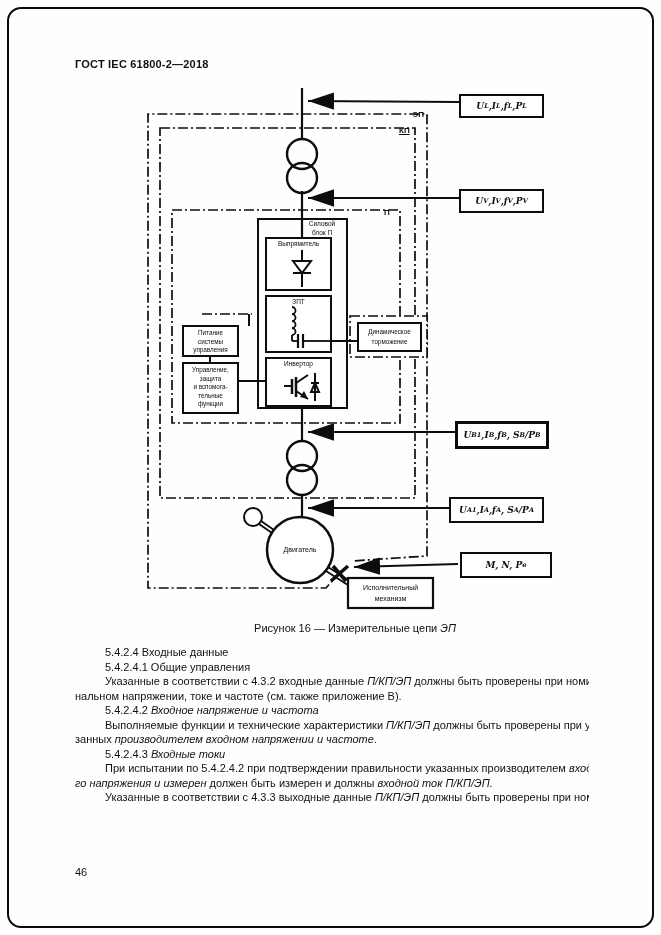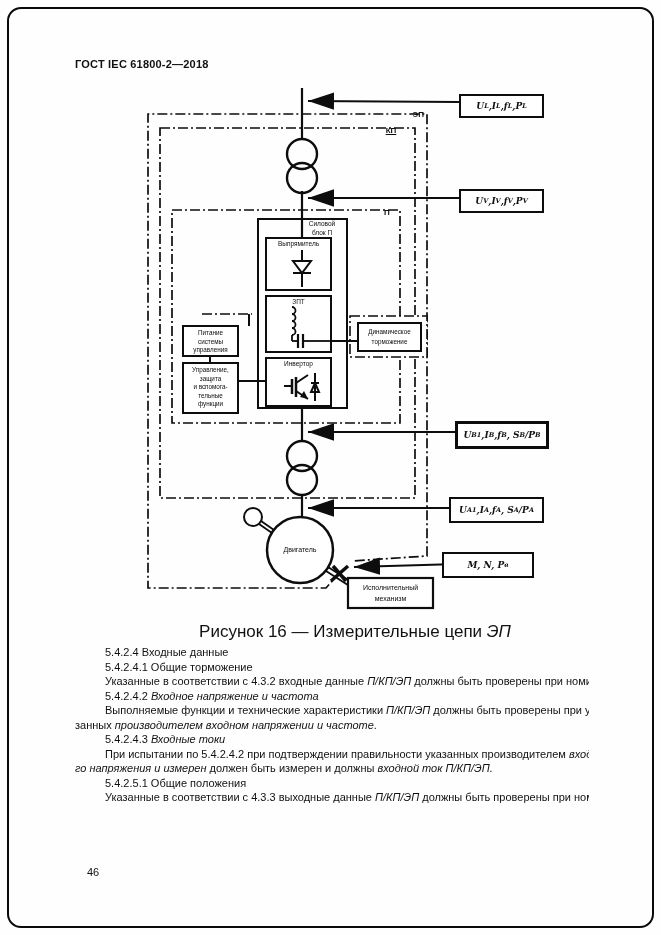--- a/index.html
+++ b/index.html
@@ -10,27 +10,27 @@
   svg{position:absolute;left:0;top:0;}
   
   .dlab{font-size:6.5px;line-height:8.5px;text-align:center;white-space:pre-line;color:#0d0d0d;}
   .zlab{font-size:8px;font-weight:bold;color:#0d0d0d;}
   
   .mbox{position:absolute;background:#fff;border:2.5px solid #0d0d0d;display:flex;align-items:center;justify-content:center;
         font-family:"DejaVu Serif",serif;font-style:italic;font-weight:bold;font-size:9px;white-space:nowrap;}
   .mbox sub{font-size:6.5px;vertical-align:-2px;font-style:italic;}
   .mthick{border-width:3px;}
   
-  #caption{left:120px;top:622px;width:470px;text-align:center;font-size:17px;}
+  #caption{left:120px;top:622px;width:470px;text-align:center;font-size:11px;}
   #bodytext{left:75px;top:645px;width:514px;font-size:11px;}
   .line{line-height:14.55px;height:14.55px;white-space:nowrap;overflow:hidden;}
   .line.ind{text-indent:30px;}
   .line.j{text-align:justify;text-align-last:justify;}
   .it{font-style:italic;}
-  #pageno{left:87px;top:866px;font-size:11px;}
+  #pageno{left:75px;top:866px;font-size:11px;}
 </style>
 </head>
 <body>
 
 <div id="page">
   <div id="frame"></div>
 
   <div class="abs" id="hdr">ГОСТ IEC 61800-2—2018</div>
 
   <svg width="661" height="935" viewBox="0 0 661 935">
@@ -128,21 +128,21 @@
     <g stroke="#0d0d0d" stroke-width="2">
       <line x1="459" y1="102" x2="308" y2="101" marker-end="url(#ah)"></line>
       <line x1="459" y1="198" x2="308" y2="198" marker-end="url(#ah)"></line>
       <line x1="455" y1="432" x2="308" y2="432" marker-end="url(#ah)"></line>
       <line x1="449" y1="508" x2="308" y2="508" marker-end="url(#ah)"></line>
       <line x1="458" y1="564" x2="354" y2="567" marker-end="url(#ah)"></line>
     </g>
   </svg>
 
   <div class="abs zlab" style="left:398px;top:110px;width:26px;text-align:right;">ЭП</div>
-  <div class="abs zlab" style="left:378px;top:126px;width:26px;text-align:center;text-decoration:underline;">КП</div>
+  <div class="abs zlab" style="left:399px;top:126px;width:26px;text-align:left;text-decoration:underline;">КП</div>
   <div class="abs zlab" style="left:384px;top:208px;width:14px;">П</div>
 
   <div class="abs dlab" style="left:299px;top:220px;width:46px;">Силовой
 блок П</div>
   <div class="abs dlab" style="left:267px;top:240px;width:63px;">Выпрямитель</div>
   <div class="abs dlab" style="left:267px;top:298px;width:63px;">ЗПТ</div>
   <div class="abs dlab" style="left:267px;top:360px;width:63px;">Инвертор</div>
   <div class="abs dlab" style="left:184px;top:329px;width:53px;font-size:6.3px;">Питание
 системы
 управления</div>
@@ -204,35 +204,35 @@
       <span>I</span>
       <sub>A</sub>
       <span>, </span>
       <span>f</span>
       <sub>A</sub>
       <span>, S</span>
       <sub>A</sub>
       <span>/P</span>
       <sub>A</sub>
     </div>
-  <div class="mbox" style="left:442px;top:552px;width:88px;height:22px;align-items:center;">
+  <div class="mbox" style="left:460px;top:552px;width:88px;height:22px;align-items:center;">
       <span>M, N, P</span>
       <sub>в</sub>
     </div>
 
   <div class="abs" id="caption"><span>Рисунок 16 — Измерительные цепи </span><span class="it">ЭП</span></div>
 
   <div class="abs" id="bodytext">
     <div class="line ind"><span>5.4.2.4 Входные данные</span></div>
-    <div class="line ind"><span>5.4.2.4.1 Общие торможение</span></div>
+    <div class="line ind"><span>5.4.2.4.1 Общие управления</span></div>
     <div class="line ind j"><span>Указанные в соответствии с 4.3.2 входные данные </span><span class="it">П/КП/ЭП</span><span> должны быть проверены при номи-</span></div>
+    <div class="line"><span>нальном напряжении, токе и частоте (см. также приложение В).</span></div>
     <div class="line ind"><span>5.4.2.4.2 </span><span class="it">Входное напряжение и частота</span></div>
     <div class="line ind j"><span>Выполняемые функции и технические характеристики </span><span class="it">П/КП/ЭП</span><span> должны быть проверены при ука-</span></div>
     <div class="line"><span>занных </span><span class="it">производителем входном напряжении и частоте</span><span>.</span></div>
     <div class="line ind"><span>5.4.2.4.3 </span><span class="it">Входные токи</span></div>
     <div class="line ind j"><span>При испытании по 5.4.2.4.2 при подтверждении правильности указанных производителем </span><span class="it">входно-</span></div>
     <div class="line"><span class="it">го напряжения и измерен</span><span> должен быть измерен и должны </span><span class="it">входной ток П/КП/ЭП.</span></div>
-    <div class="line ind"><span>5.4.2.5.1 Общие положения</span></div>
     <div class="line ind j"><span>Указанные в соответствии с 4.3.3 выходные данные </span><span class="it">П/КП/ЭП</span><span> должны быть проверены при номи-</span></div>
   </div>
 
   <div class="abs" id="pageno">46</div>
 </div>
 
 </body></html>

